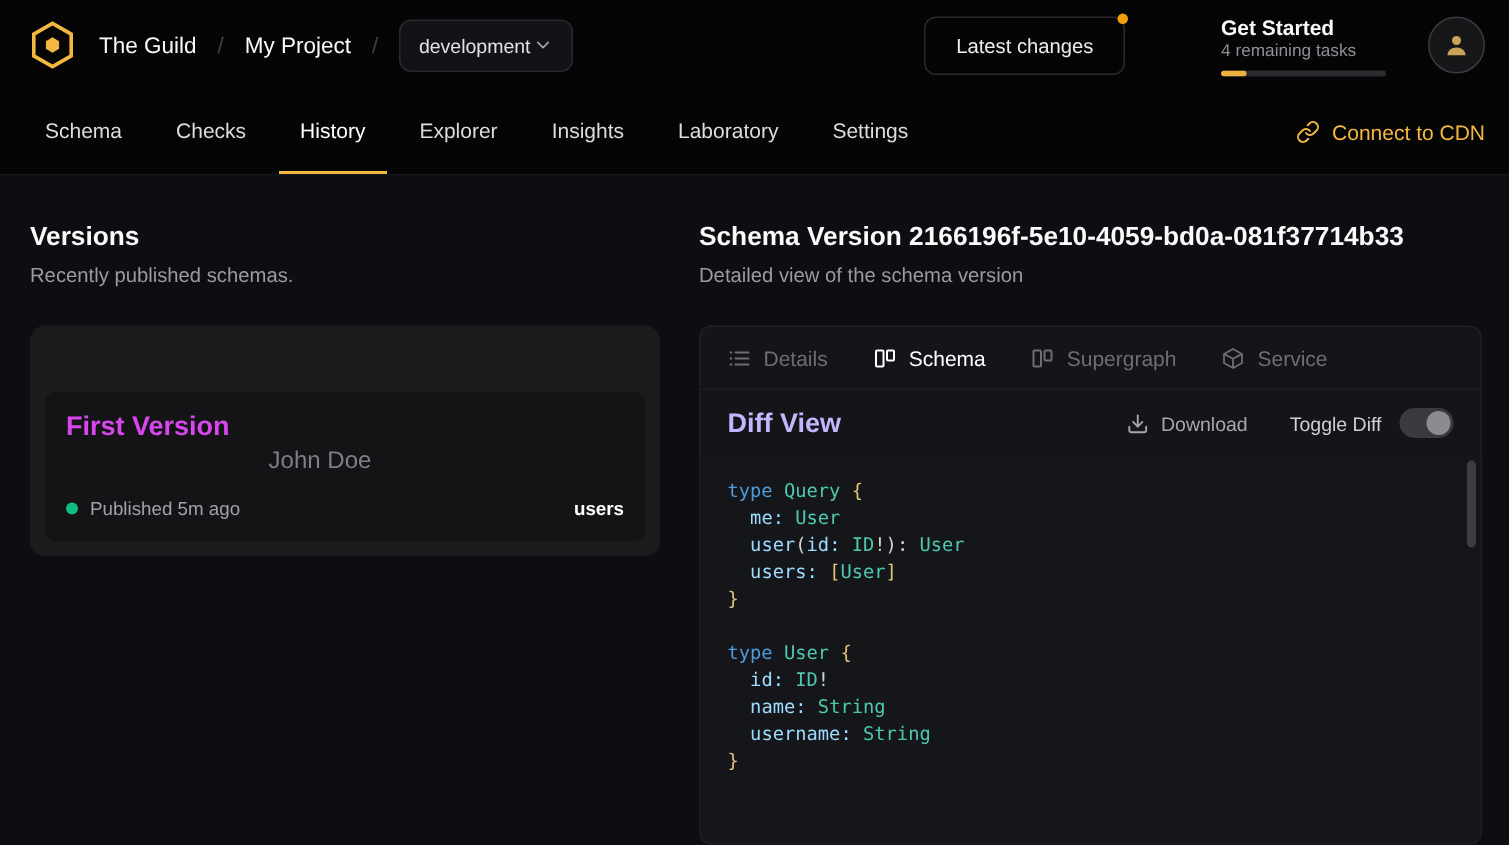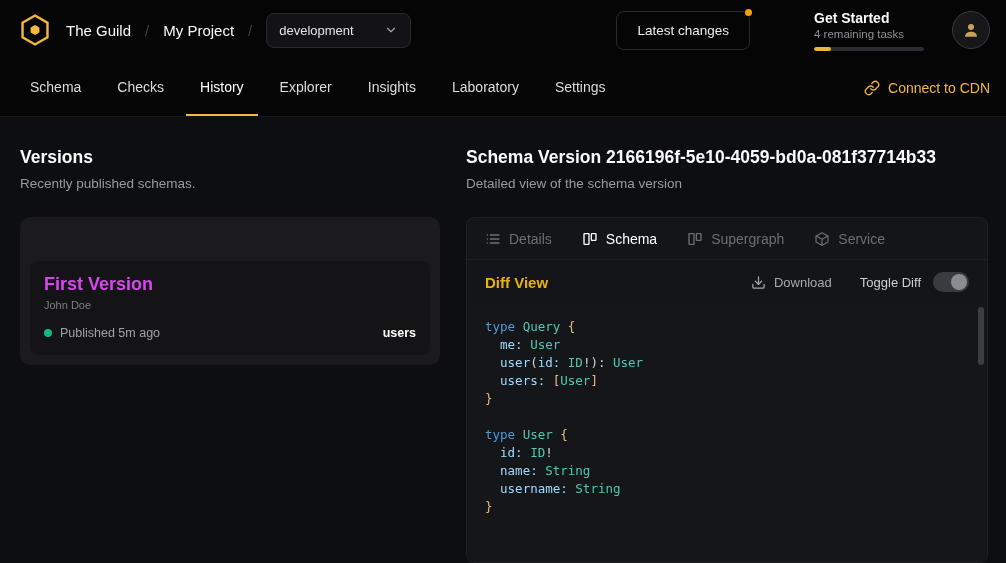--- a/index.html
+++ b/index.html
@@ -13,21 +13,21 @@
   .topbar {
     height:60px; background:#050506;
     display:flex; align-items:center; padding:0 16px;
   }
   .logo { width:38px; height:38px; display:flex; align-items:center; justify-content:center; cursor:pointer; }
   .breadcrumb { display:flex; align-items:center; margin-left:12px; }
   .crumb { color:#fafafa; font-size:15px; text-decoration:none; cursor:pointer; }
   .sep { color:#3f3f46; margin:0 14px; font-size:15px; }
   .env-select {
     display:flex; align-items:flex-start; justify-content:space-between;
-    width:145px; background:#131317; border:1px solid #29292e; border-radius:8px;
+    width:116px; background:#131317; border:1px solid #29292e; border-radius:8px;
     padding:9px 12px; color:#e4e4e7; font-size:13px; cursor:pointer; font-family:inherit;
   }
   .spacer { flex:1; }
   .latest-btn {
     position:relative; background:transparent; border:1px solid #2a2a2e; border-radius:8px;
     color:#ededed; font-size:13.5px; padding:11px 20px; cursor:pointer; font-family:inherit;
   }
   .notif-dot { position:absolute; top:-3px; right:-3px; width:7px; height:7px; border-radius:50%; background:#f59e0b; }
   .get-started { margin-left:64px; width:110px; cursor:pointer; }
   .gs-title { font-size:14px; font-weight:700; color:#fafafa; }
@@ -54,35 +54,35 @@
   .content { display:flex; gap:26px; padding:30px 18px 0 20px; height:446px; }
   .left-col { width:420px; flex:none; }
   .right-col { flex:1; min-width:0; display:flex; flex-direction:column; }
   .section-title { margin:0; font-size:17.5px; font-weight:700; color:#fafafa; }
   .section-sub { margin:8px 0 0; font-size:13.5px; color:#9a9aa3; }
   
   .versions-card { margin-top:26px; background:#1b1b1e; border-radius:10px; padding:44px 10px 10px; }
   .version-item { background:#141416; border-radius:8px; padding:13px 14px 15px; display:flex; cursor:pointer; }
   .vi-left { flex:1; }
   .vi-name { font-size:18px; font-weight:600; color:#d946ef; }
-  .vi-author { font-size:11px; color:#7e7e87; margin-top:4px; }
+  .vi-author { font-size:16px; color:#7e7e87; margin-top:4px;text-align:center; }
   .vi-status { display:flex; align-items:center; gap:8px; margin-top:15px; font-size:12.5px; color:#a1a1aa; }
   .dot-green { width:8px; height:8px; border-radius:50%; background:#10b981; }
   .vi-service { align-self:flex-end; font-size:12.5px; font-weight:700; color:#fff; }
   
   .detail-panel {
     margin-top:26px; background:#141519; border:1px solid #1f2024; border-radius:8px;
     flex:1; display:flex; flex-direction:column; overflow:hidden;
   }
   .panel-tabs { display:flex; align-items:center; gap:30px; padding:0 18px; height:42px; border-bottom:1px solid #202126; flex:none; }
   .ptab { display:flex; align-items:flex-start; gap:8px; font-size:14px; color:#6d6d76; cursor:pointer; }
   .ptab.active { color:#fff; }
   .ptab svg { display:block; }
   .diff-row { display:flex; align-items:center; padding:0 18px; height:44px; flex:none; }
-  .diff-title { font-size:15px; font-weight:700; color:#eab308; flex:1; }
+  .diff-title { font-size:18px; font-weight:700; color:#c4b5fd; flex:1; }
   .download-group { display:flex; align-items:center; gap:8px; color:#a7a7af; font-size:13px; cursor:pointer; }
   .toggle-group { display:flex; align-items:center; gap:12px; margin-left:28px; color:#cfcfd4; font-size:13px;text-align:center; }
   .switch { width:36px; height:20px; border-radius:10px; background:#3a3a41; position:relative; cursor:pointer; flex:none; }
   .knob { position:absolute; top:2px; right:2px; width:16px; height:16px; border-radius:50%; background:#8b8b92; }
   
   .code-area {
     position:relative; flex:1; background:#15161a; padding:14px 18px;
     font-family:"DejaVu Sans Mono", monospace; font-size:12.5px; line-height:18px; overflow:hidden;
   }
   .code-line { white-space:pre; min-height:18px; }

